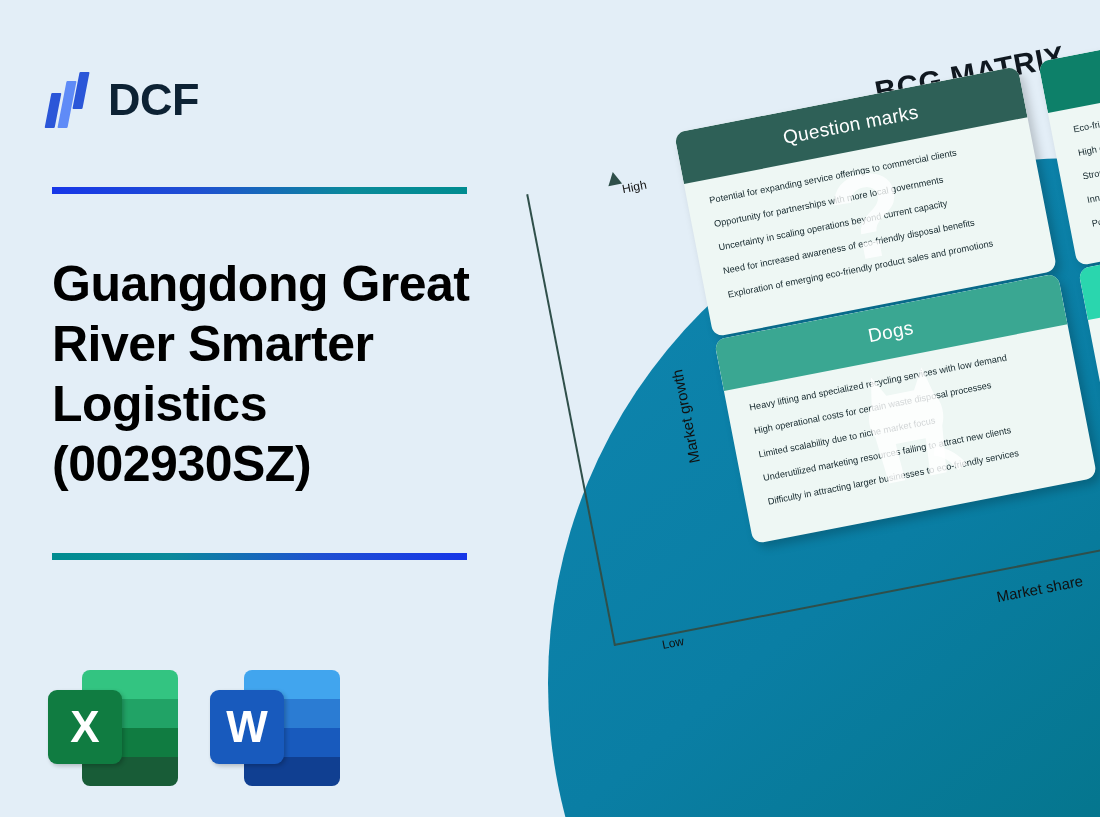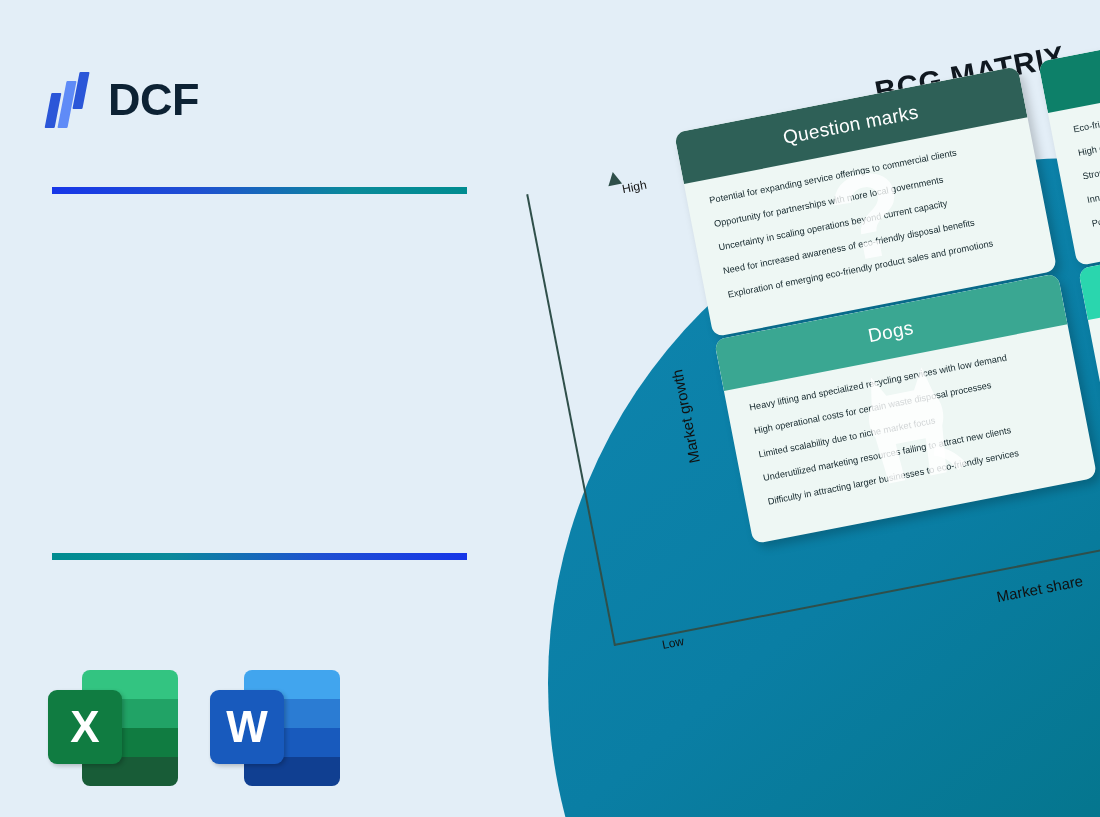--- a/index.html
+++ b/index.html
@@ -212,20 +212,21 @@
       <div id="logo-mark">
         <i class="b1"></i>
           <i class="b2"></i>
           <i class="b3"></i>
       </div>
       <div id="logo-text">DCF</div>
     </div>
 
     <div class="divider" id="divider-top"></div>
 
+    <h1 id="page-title">Guangdong Great River Smarter Logistics (002930SZ)</h1>
 
     <div class="divider" id="divider-bottom"></div>
 
     <div id="office-icons">
       <div class="office-icon excel">
         <div class="oi-sheet">
           <span></span>
             <span></span>
             <span></span>
             <span></span>

